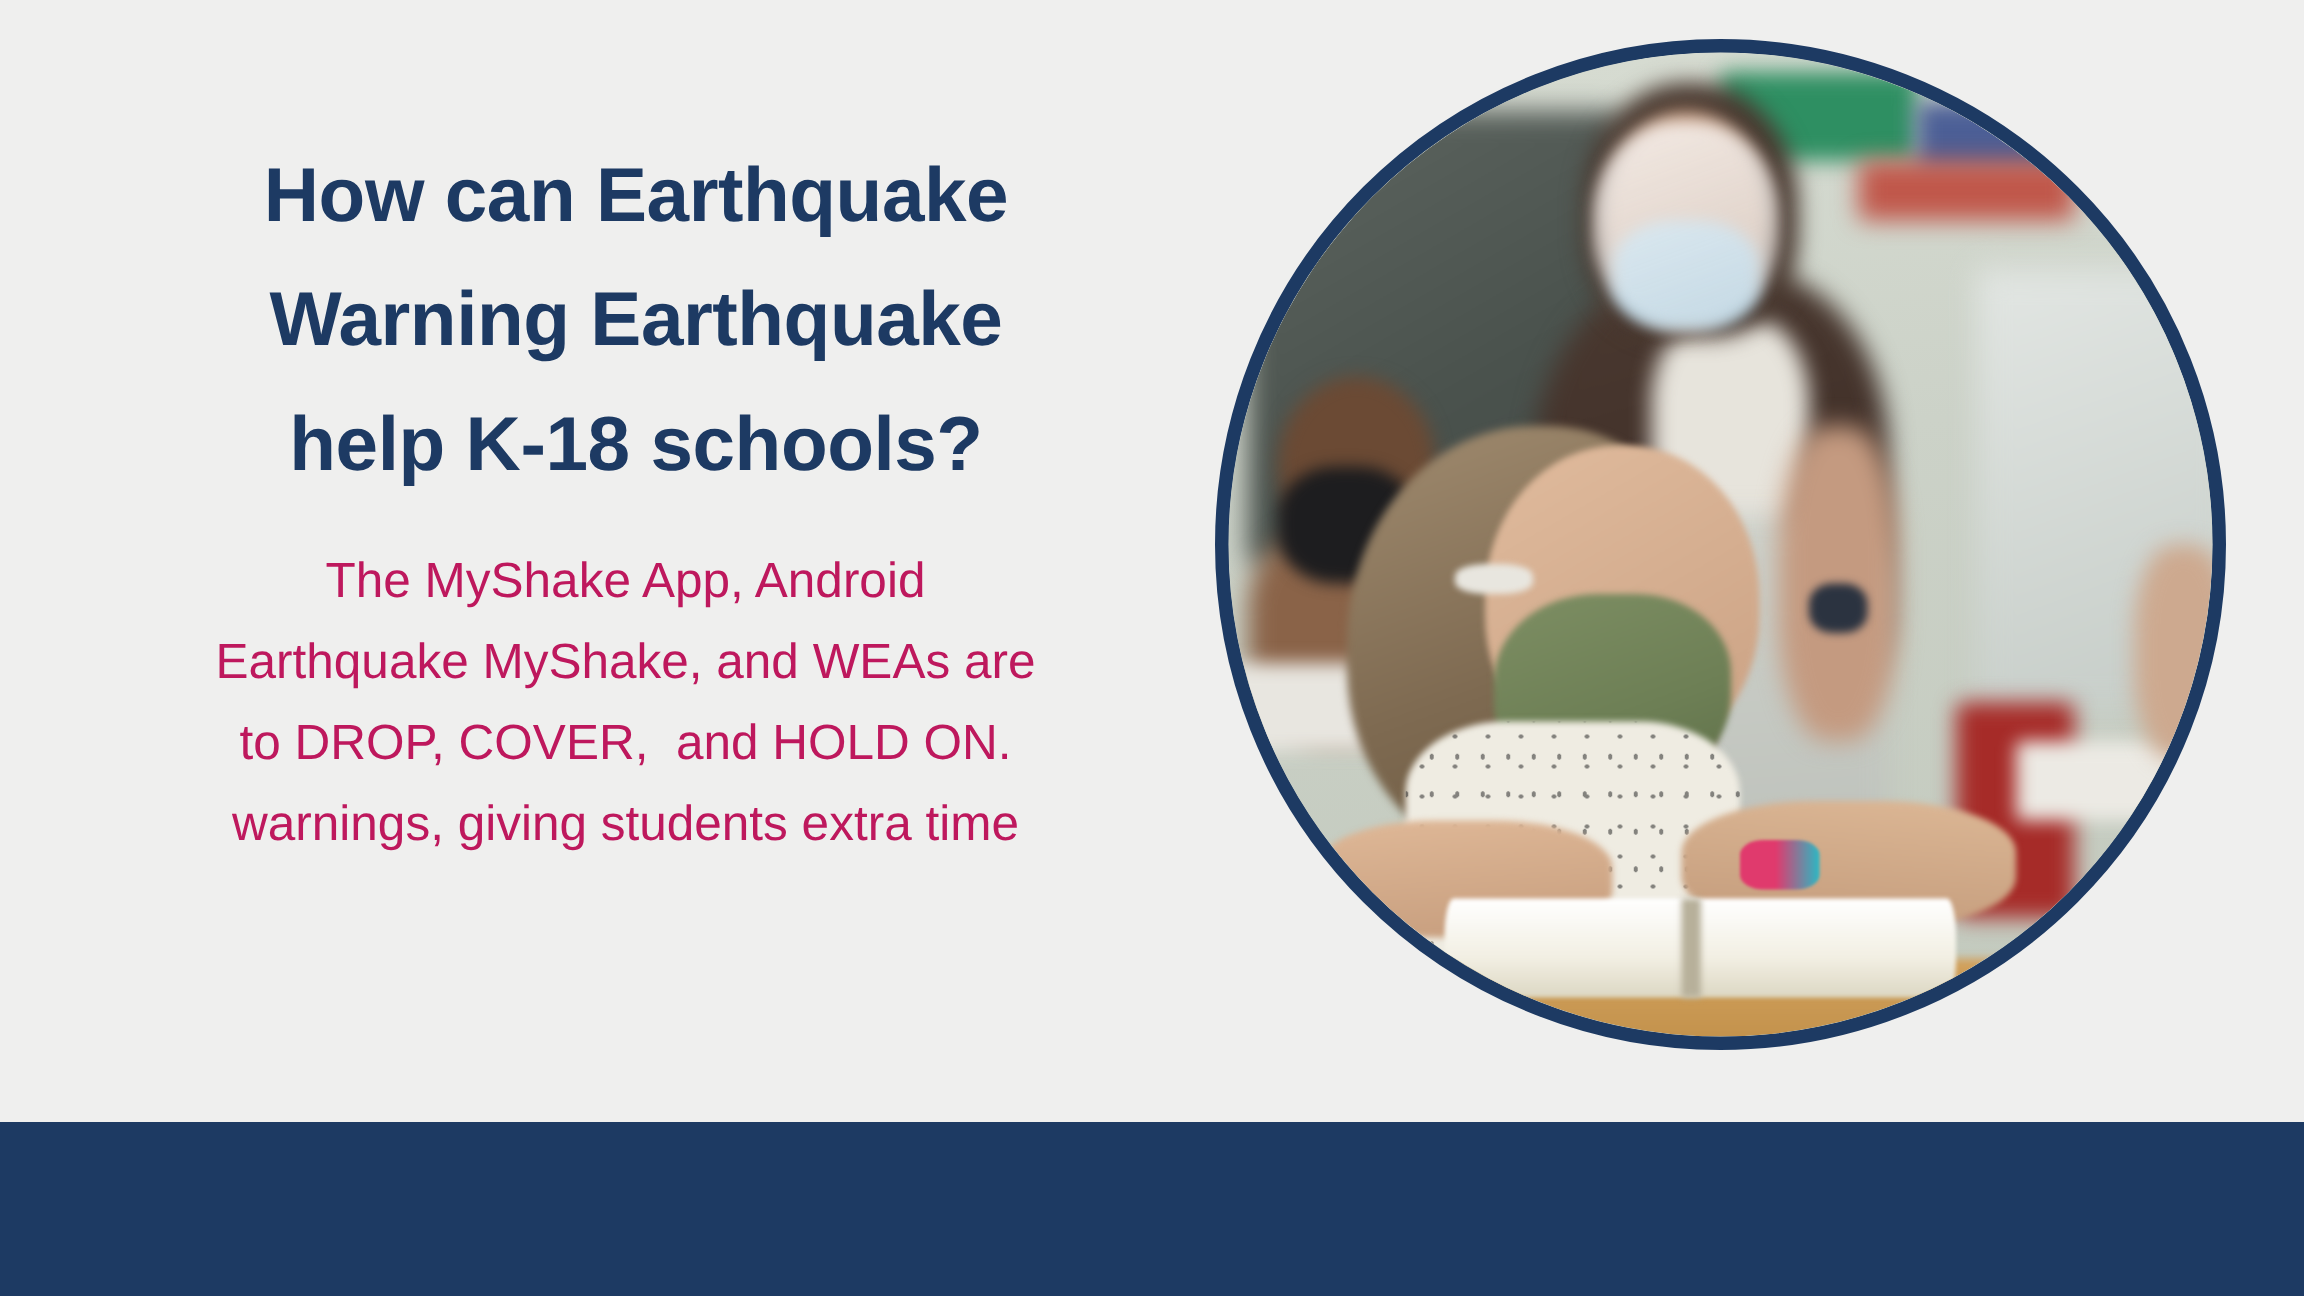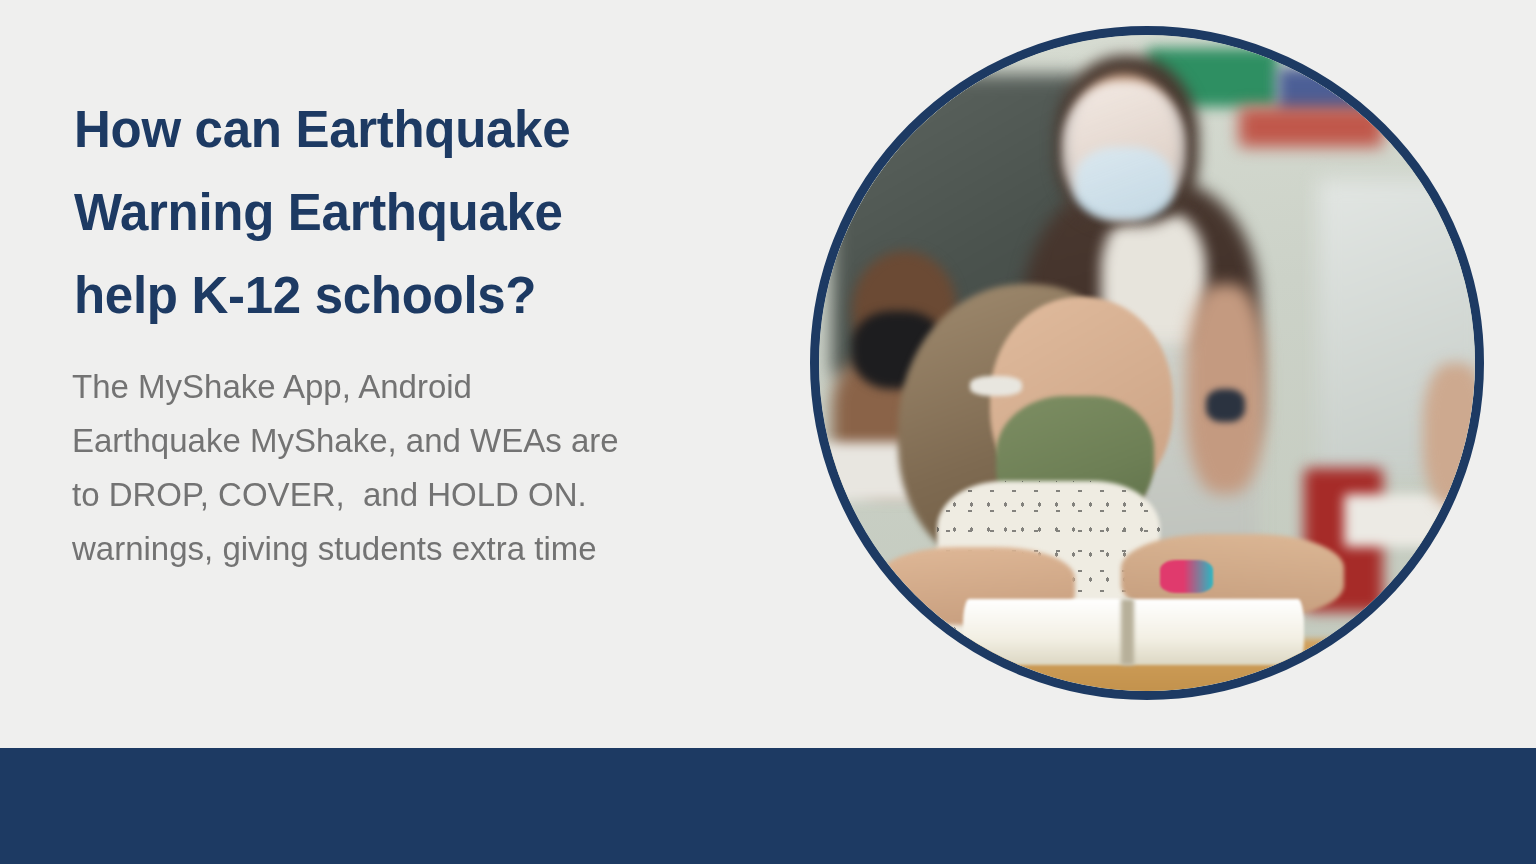--- a/index.html
+++ b/index.html
@@ -11,20 +11,21 @@
     height: 864px;
     overflow: hidden;
     background: #efefee;
     font-family: "Liberation Sans", sans-serif;
   }
   #canvas {
     position: relative;
     width: 1536px;
     height: 864px;
     background: #efefee;
+    text-align: center;
   }
 
   
   #headline {
     position: absolute;
     left: 74px;
     top: 88px;
     width: 700px;
   }
   .headline-line {
@@ -37,21 +38,21 @@
   }
 
   
   #body-copy {
     position: absolute;
     left: 72px;
     top: 360px;
     width: 690px;
   }
   .body-line {
-    color: #737373;
+    color: #be185d;
     font-size: 33px;
     line-height: 54px;
     white-space: pre;
   }
 
   
   #photo-circle {
     position: absolute;
     left: 810px;
     top: 26px;
@@ -290,21 +291,21 @@
   }
 </style>
 </head>
 <body>
 
 <div id="canvas">
 
   <div id="headline">
     <div class="headline-line">How can Earthquake</div>
     <div class="headline-line">Warning Earthquake</div>
-    <div class="headline-line">help K-12 schools?</div>
+    <div class="headline-line">help K-18 schools?</div>
   </div>
 
   <div id="body-copy">
     <div class="body-line">The MyShake App, Android</div>
     <div class="body-line">Earthquake MyShake, and WEAs are</div>
     <div class="body-line">to DROP, COVER,  and HOLD ON.</div>
     <div class="body-line">warnings, giving students extra time</div>
   </div>
 
   <div id="photo-circle">

